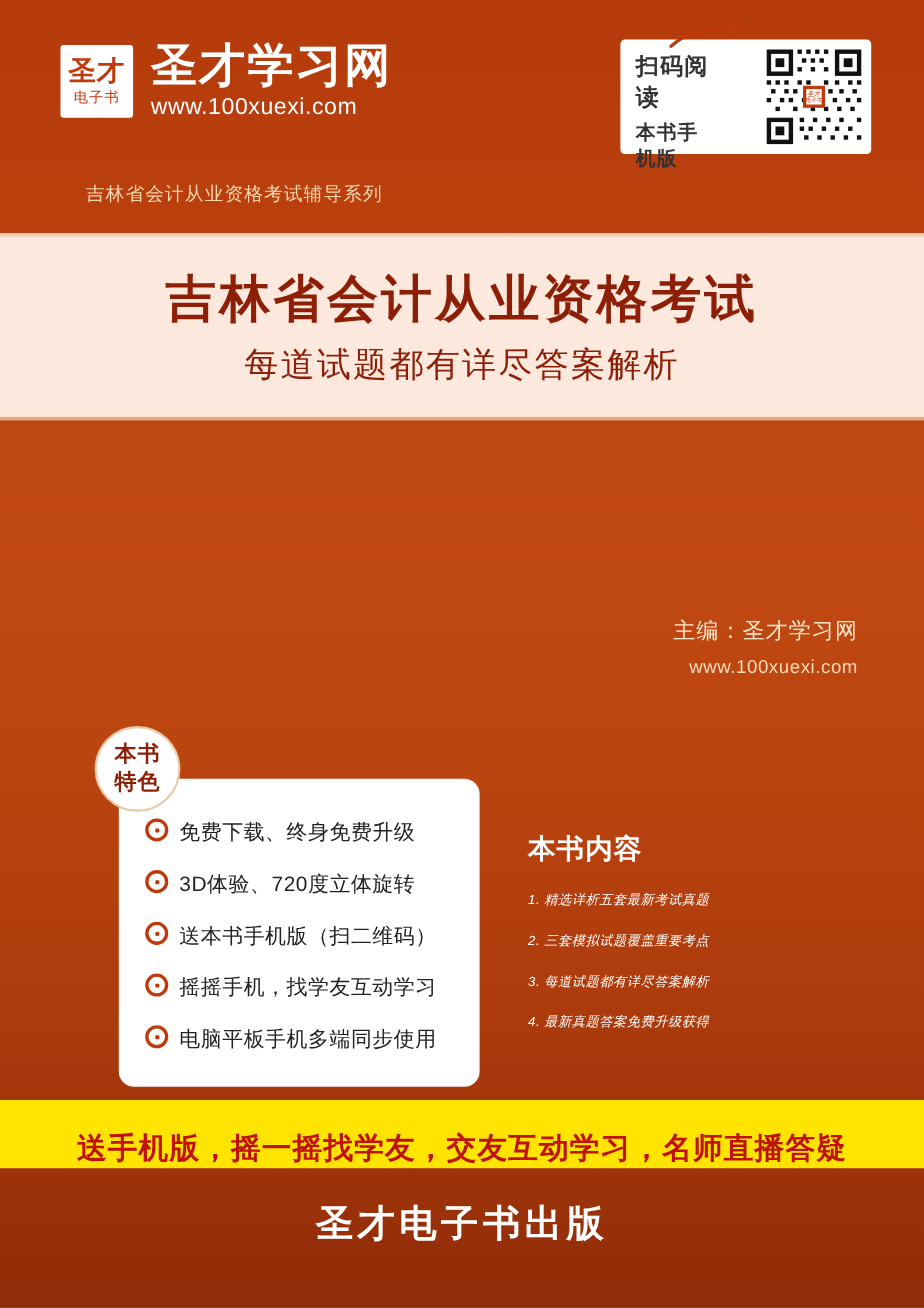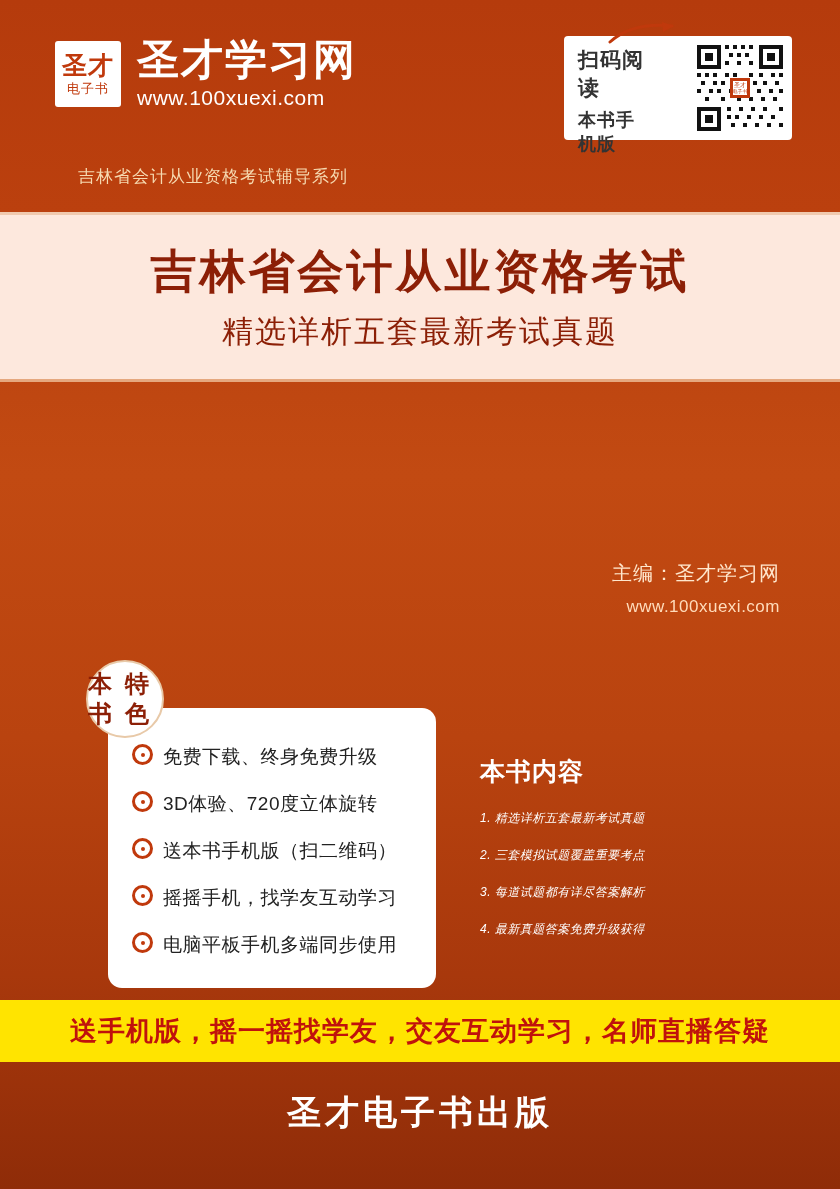--- a/index.html
+++ b/index.html
@@ -193,25 +193,25 @@
   .feature-badge {
     position: absolute;
     left: 86px;
     top: 660px;
     width: 74px;
     height: 74px;
     border-radius: 50%;
     background: #ffffff;
     border: 2px solid #e8c9a8;
     display: flex;
-    flex-direction: row;
+    flex-direction: column;
     align-items: center;
     justify-content: center;
     color: #8c1f06;
-    font-size: 24px;
+    font-size: 20px;
     font-weight: bold;
     line-height: 1.25;
     letter-spacing: 1px;
     z-index: 5;
   }
   .feature-item {
     display: flex;
     padding: 0 20px 0 24px;
     margin-bottom: 21px;
   }
@@ -269,21 +269,21 @@
 
   
   .yellow-banner {
     position: absolute;
     left: 0;
     right: 0;
     top: 1000px;
     height: 62px;
     background: #ffe400;
     display: flex;
-    align-items: center;
+    align-items: flex-end;
     justify-content: center;
   }
   .yellow-banner-text {
     font-size: 27px;
     font-weight: bold;
     color: #c0120c;
     letter-spacing: 1px;
   }
 
   
@@ -404,21 +404,21 @@
           <rect x="39" y="39" width="14" height="14" fill="#ffffff"></rect>
           <text x="46" y="45" font-size="6" text-anchor="middle" fill="#c0390c" font-family="Liberation Sans, sans-serif">圣才</text>
           <text x="46" y="51" font-size="5" text-anchor="middle" fill="#c0390c" font-family="Liberation Sans, sans-serif">电子书</text>
         </svg>
       </div>
     </div>
   </div>
 
   <div class="title-panel">
     <div class="title-main">吉林省会计从业资格考试</div>
-    <div class="title-sub">精选详析五套最新考试真题</div>
+    <div class="title-sub">每道试题都有详尽答案解析</div>
   </div>
 
   <div class="author-block">
     <div class="author-line">主编：圣才学习网</div>
     <div class="author-url">www.100xuexi.com</div>
   </div>
 
   <div class="feature-badge">
     <span>本书</span>
     <span>特色</span>

